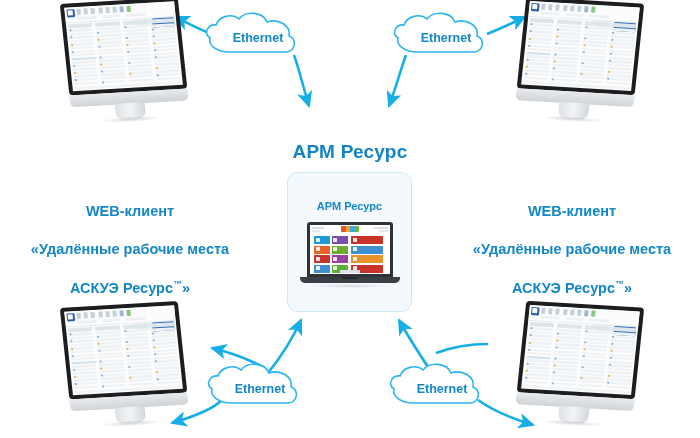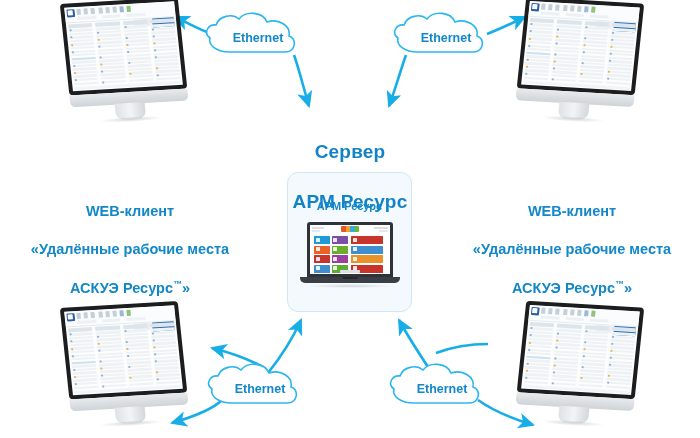--- a/index.html
+++ b/index.html
@@ -661,21 +661,20 @@
     </g>
     <g fill="#1387c8" font-family="Liberation Sans, sans-serif" font-size="12.5" font-weight="bold" text-anchor="middle">
       <text x="258" y="42">Ethernet</text>
       <text x="446" y="42">Ethernet</text>
       <text x="260" y="393">Ethernet</text>
       <text x="442" y="393">Ethernet</text>
     </g>
   </svg>
 
   <div class="label" id="server-title">
-    <span class="l1">Сервер</span>
     <span class="l1">АРМ Ресурс</span>
   </div>
 
   <div class="label" id="web-left">
     <span class="l1">WEB-клиент</span>
     <span class="l1">«Удалённые рабочие места</span>
     <span class="l1"><span>АСКУЭ Ресурс</span><span class="tm">™</span><span>»</span></span>
   </div>
 
   <div class="label" id="web-right">

